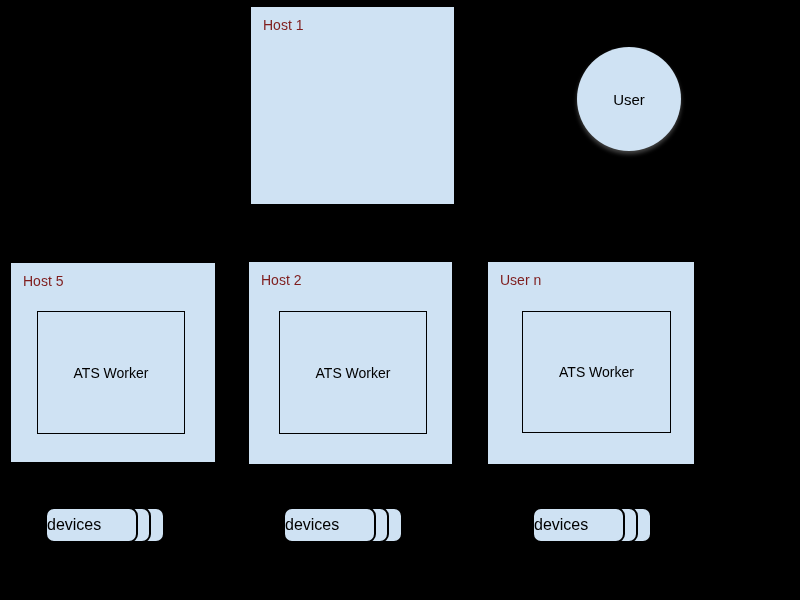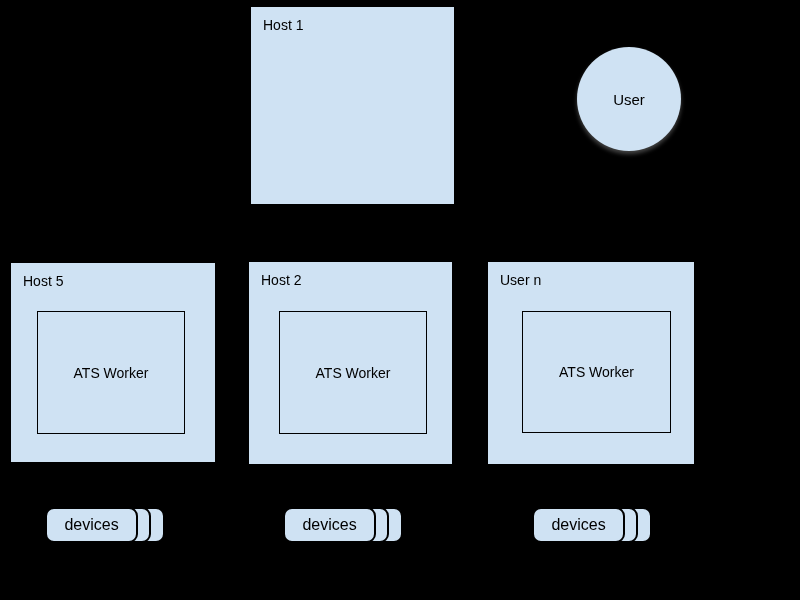--- a/index.html
+++ b/index.html
@@ -22,21 +22,21 @@
     background: #cfe2f3;
     border: 1px solid #000000;
     box-sizing: border-box;
   }
   .host-label {
     position: absolute;
     top: 9px;
     left: 12px;
     font-size: 14px;
     line-height: 18px;
-    color: #000000;
+    color: #7f1d1d;
     white-space: nowrap;
   }
   .inner-box {
     position: absolute;
     background: #cfe2f3;
     border: 1px solid #000000;
     box-sizing: border-box;
     display: flex;
     align-items: center;
     justify-content: center;
@@ -87,21 +87,20 @@
     border-radius: 9px;
     box-sizing: border-box;
   }
   .device-card.back  { left: 27px; z-index: 1; }
   .device-card.mid   { left: 13px; z-index: 2; }
   .device-card.front {
     left: 0;
     z-index: 3;
     display: flex;
     align-items: center;
-    justify-content: center;
     font-size: 16px;
   }
 </style>
 </head>
 <body>
 
 <div class="canvas">
 
   <div class="host host-1">
     <div class="host-label">Host 1</div>

